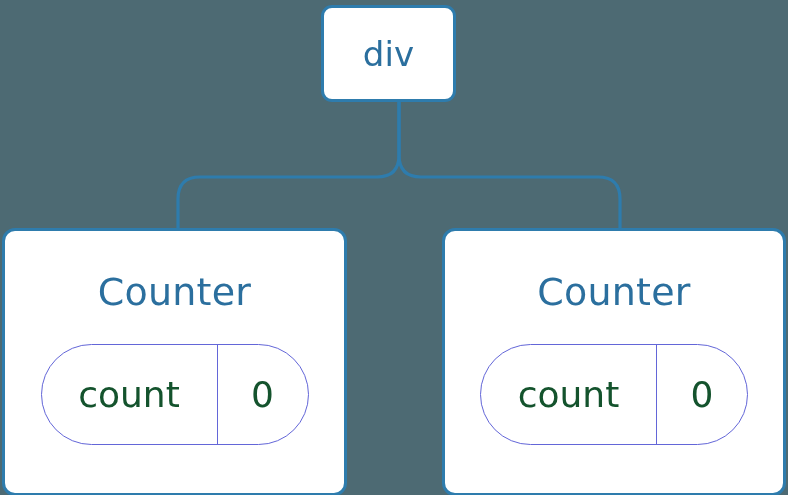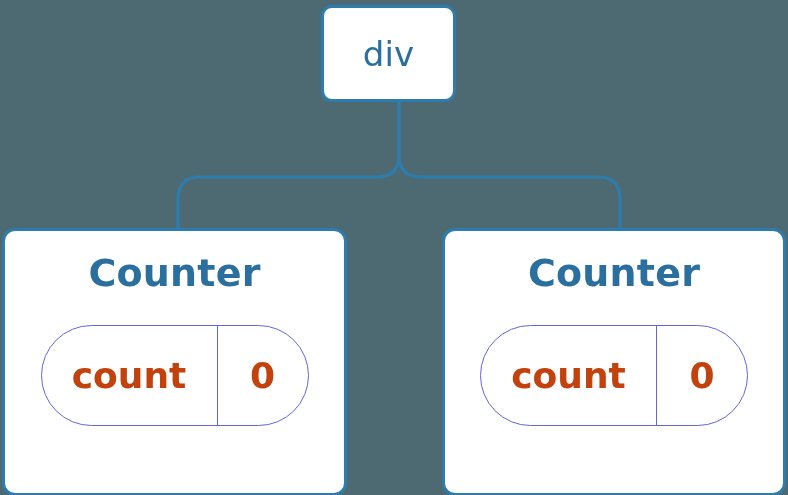--- a/index.html
+++ b/index.html
@@ -55,22 +55,21 @@
     color: #2b6f9e;
     font-size: 34px;
     line-height: 1;
     letter-spacing: 0.2px;
   }
 
   .node-child {
     top: 228px;
     height: 268px;
     border-radius: 13px;
-    padding-top: 23px;
-    font-weight: bold;
+    padding-top: 42px;
   }
 
   .node-child-left {
     left: 2px;
     width: 345px;
   }
 
   .node-child-right {
     left: 442px;
     width: 344px;
@@ -106,21 +105,21 @@
 
   .pill-right {
     width: 90px;
     display: flex;
     align-items: center;
     justify-content: center;
     box-sizing: border-box;
   }
 
   .pill-key, .pill-value {
-    color: #c2410c;
+    color: #14532d;
     font-size: 36px;
     line-height: 1;
   }
 </style>
 </head>
 <body>
 
 <div id="stage">
 
   <svg id="connectors" viewBox="0 0 788 495" width="788" height="495" fill="none">

